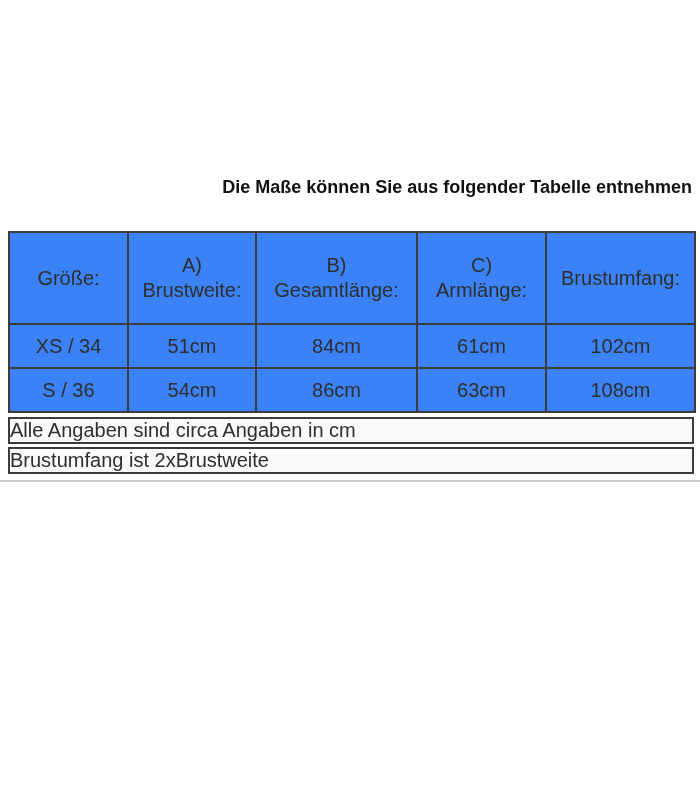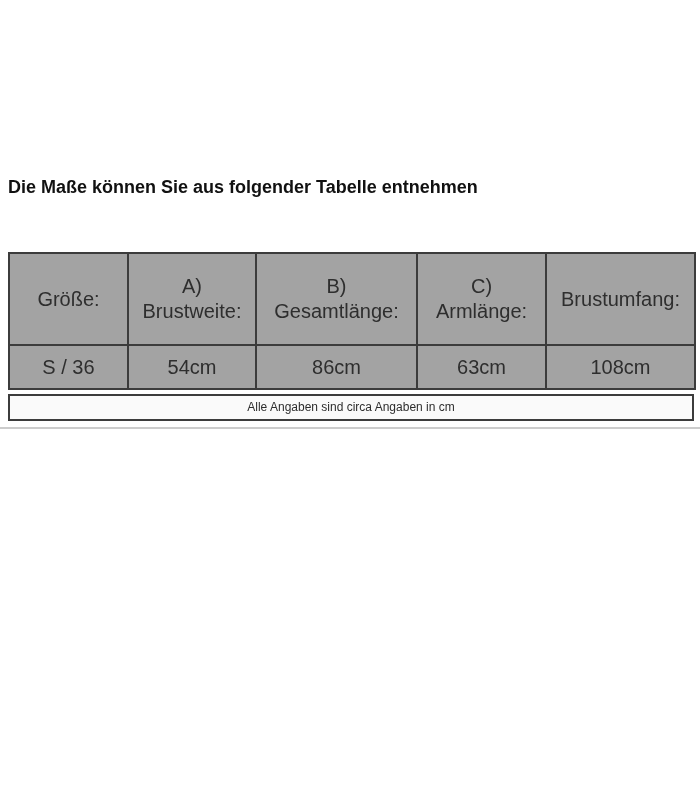--- a/index.html
+++ b/index.html
@@ -15,29 +15,29 @@
     overflow: hidden;
   }
   .page {
     padding: 0 8px;
   }
   .title {
     margin: 176px 0 0 0;
     font-size: 18px;
     line-height: 22px;
     font-weight: bold;
-    text-align: left;
+    text-align: right;
     color: #111111;
   }
   table.size-table {
     border-collapse: collapse;
     table-layout: fixed;
     width: 686px;
-    margin-top: 54px;
-    background: #a3a3a3;
+    margin-top: 33px;
+    background: #3b82f6;
   }
   table.size-table th,
   table.size-table td {
     border: 2px solid #3c3c3c;
     text-align: center;
     vertical-align: middle;
     font-size: 20px;
     font-weight: normal;
     color: #2e2e2e;
     padding: 0;
@@ -52,22 +52,22 @@
   }
   .hline {
     display: block;
   }
   .note {
     box-sizing: border-box;
     width: 686px;
     height: 27px;
     border: 2px solid #3c3c3c;
     background: #fafafa;
-    text-align: center;
-    font-size: 12px;
+    text-align: left;
+    font-size: 20px;
     line-height: 23px;
     color: #2e2e2e;
   }
   .note-1 { margin-top: 4px; }
   .note-2 { margin-top: 3px; }
   .bottom-divider {
     width: 700px;
     height: 2px;
     background: #cccccc;
     margin: 6px 0 0 -8px;
@@ -105,26 +105,34 @@
           <span class="hline">C)</span>
           <span class="hline">Armlänge:</span>
         </th>
         <th>
           <span class="hline">Brustumfang:</span>
         </th>
       </tr>
     </thead>
     <tbody>
       <tr>
+        <td>XS / 34</td>
+        <td>51cm</td>
+        <td>84cm</td>
+        <td>61cm</td>
+        <td>102cm</td>
+      </tr>
+      <tr>
         <td>S / 36</td>
         <td>54cm</td>
         <td>86cm</td>
         <td>63cm</td>
         <td>108cm</td>
       </tr>
     </tbody>
   </table>
 
   <div class="note note-1">Alle Angaben sind circa Angaben in cm</div>
+  <div class="note note-2">Brustumfang ist 2xBrustweite</div>
 
   <div class="bottom-divider"></div>
 
 </div>
 
 </body></html>

